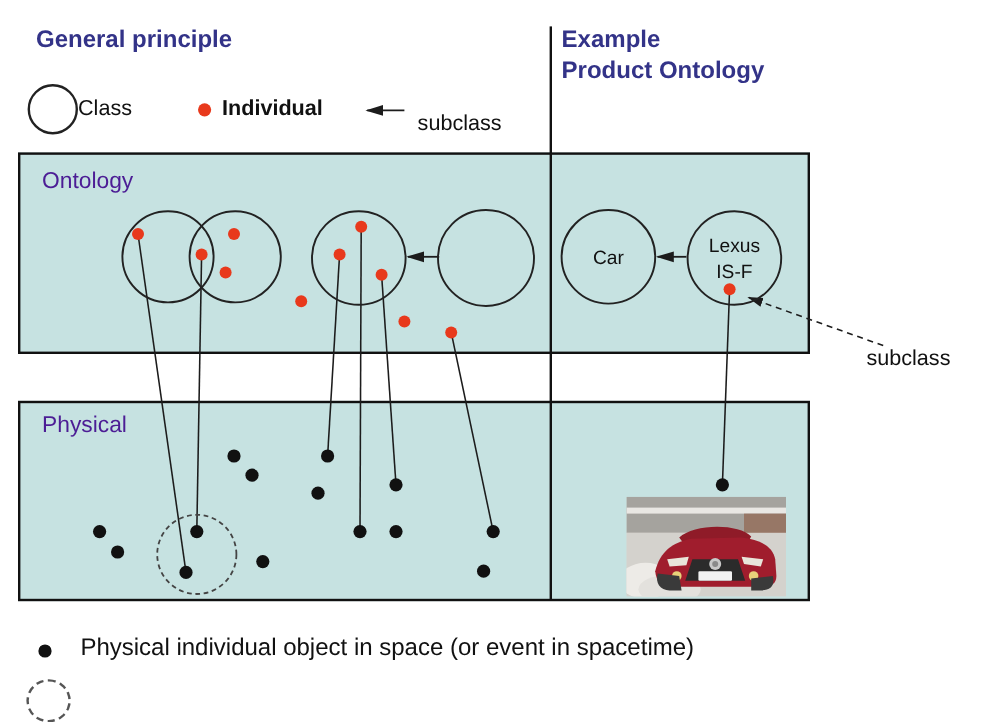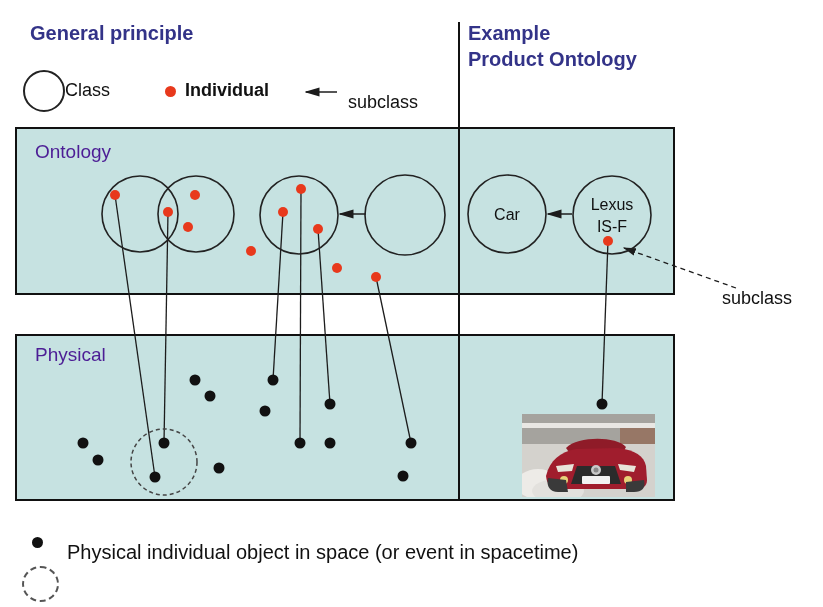--- a/index.html
+++ b/index.html
@@ -76,21 +76,21 @@
       <circle cx="42" cy="66" r="4" fill="#e8d27a"></circle>
       <circle cx="106" cy="66" r="4" fill="#e8d27a"></circle>
       <path d="M26,64 C24,72 28,78 36,78 L46,78 L44,66 Z" fill="#3a3a3a"></path>
       <path d="M104,68 L122,66 C124,74 120,78 112,78 L104,78 Z" fill="#3a3a3a"></path>
     </svg>
   </div>
 
   <div class="mylexus" style="left:722px; top:288px;">subclass</div>
 
   <div class="lg-dot" style="left:32px; top:537px; width:11px; height:11px; background:#111;"></div>
-  <div class="bottom-text" style="left:67px; top:529px;margin-top:12px;">Physical individual object in space (or event in spacetime)</div>
+  <div class="bottom-text" style="left:67px; top:529px;">Physical individual object in space (or event in spacetime)</div>
   <div class="dashed-circle" style="left:22px; top:566px; width:37px; height:36px;"></div>
 
   <svg id="diagram-svg" width="823" height="607">
       <defs>
         <marker id="arrow" viewBox="0 0 10 6" refX="9" refY="3" markerWidth="10" markerHeight="7" orient="auto">
           <path d="M0,0 L10,3 L0,6 Z" fill="#1c1c1c"></path>
         </marker>
       </defs>
       <line x1="115" y1="195" x2="155" y2="477" stroke="#1c1c1c" stroke-width="1.3"></line>
       <line x1="168" y1="212" x2="164" y2="443" stroke="#1c1c1c" stroke-width="1.3"></line>

